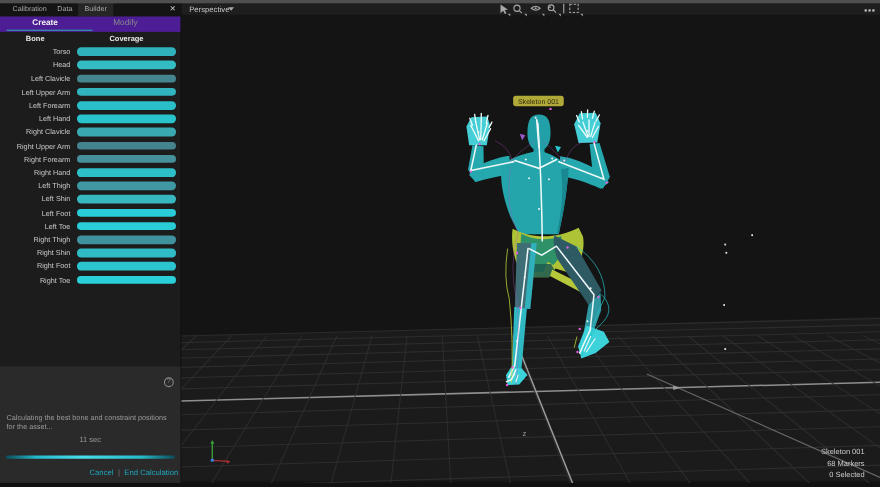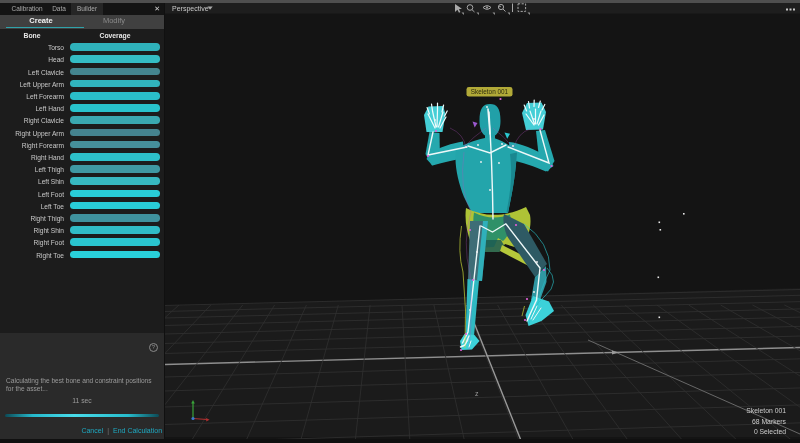--- a/index.html
+++ b/index.html
@@ -3,21 +3,21 @@
 html,body{margin:0;padding:0;width:800px;height:443px;background:#101010;overflow:hidden;
 font-family:"Liberation Sans",sans-serif;}
 #root{position:relative;width:800px;height:443px;background:#101010;}
 #topborder{position:absolute;left:0;top:0;width:800px;height:2.5px;background:#4f4f4f;z-index:30;}
 
 #panel{position:absolute;left:0;top:2px;width:164px;height:437px;background:#1c1c1c;z-index:20;}
 #tabbar{position:absolute;left:0;top:0;width:164px;height:13px;background:#141414;}
 #tabbar .tab{position:absolute;top:0;height:13px;font-size:6.5px;color:#a9a9a9;line-height:13px;text-align:center;}
 #tab-builder{background:#262626;color:#e4e4e4;}
 #closex{position:absolute;right:4px;top:0;color:#cfcfcf;font-size:7px;line-height:13px;}
-#cmbar{position:absolute;left:0;top:13px;width:164px;height:13.5px;background:#404040;}
+#cmbar{position:absolute;left:0;top:13px;width:164px;height:13.5px;background:#4c1d95;}
 #cmbar .cm{position:absolute;top:0;width:82px;height:12px;font-size:7.5px;line-height:12px;text-align:center;}
 #cm-create{left:0;color:#f2f2f2;font-weight:bold;}
 #cmunder{position:absolute;left:6px;top:11.8px;width:78px;height:1.6px;background:#2fa3ab;}
 #cm-modify{left:73px;color:#8a8a8a;}
 #hdr{position:absolute;left:0;top:30px;width:164px;height:10px;font-size:6.8px;font-weight:bold;color:#e8e8e8;}
 #hdr .h1{position:absolute;left:0;width:64px;text-align:center;}
 #hdr .h2{position:absolute;left:70px;width:90px;text-align:center;}
 .brow{position:absolute;left:0;width:164px;height:11px;}
 .blabel{position:absolute;right:100px;top:1px;font-size:6.6px;color:#c9c9c9;white-space:nowrap;}
 .bbar{position:absolute;left:70px;top:0;width:90px;height:7.6px;border-radius:3.8px;}

